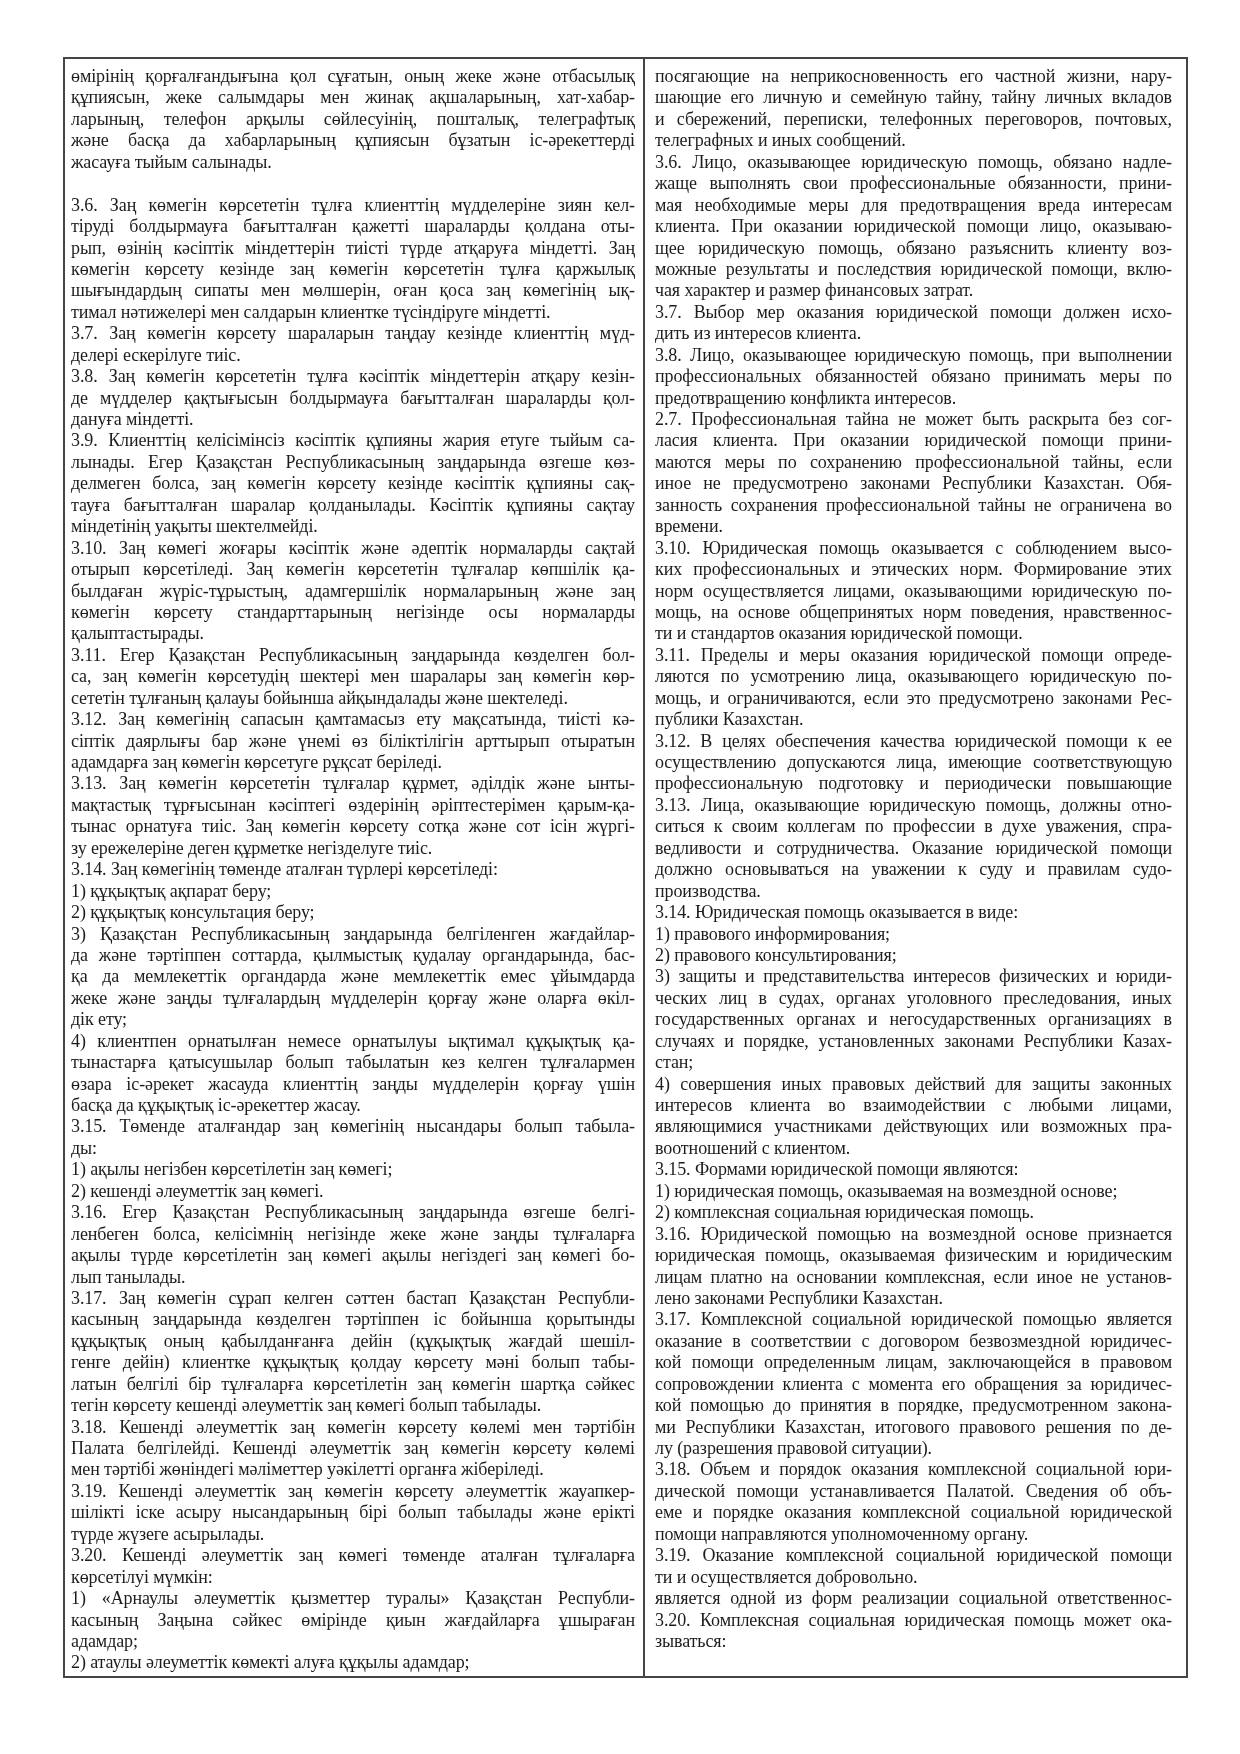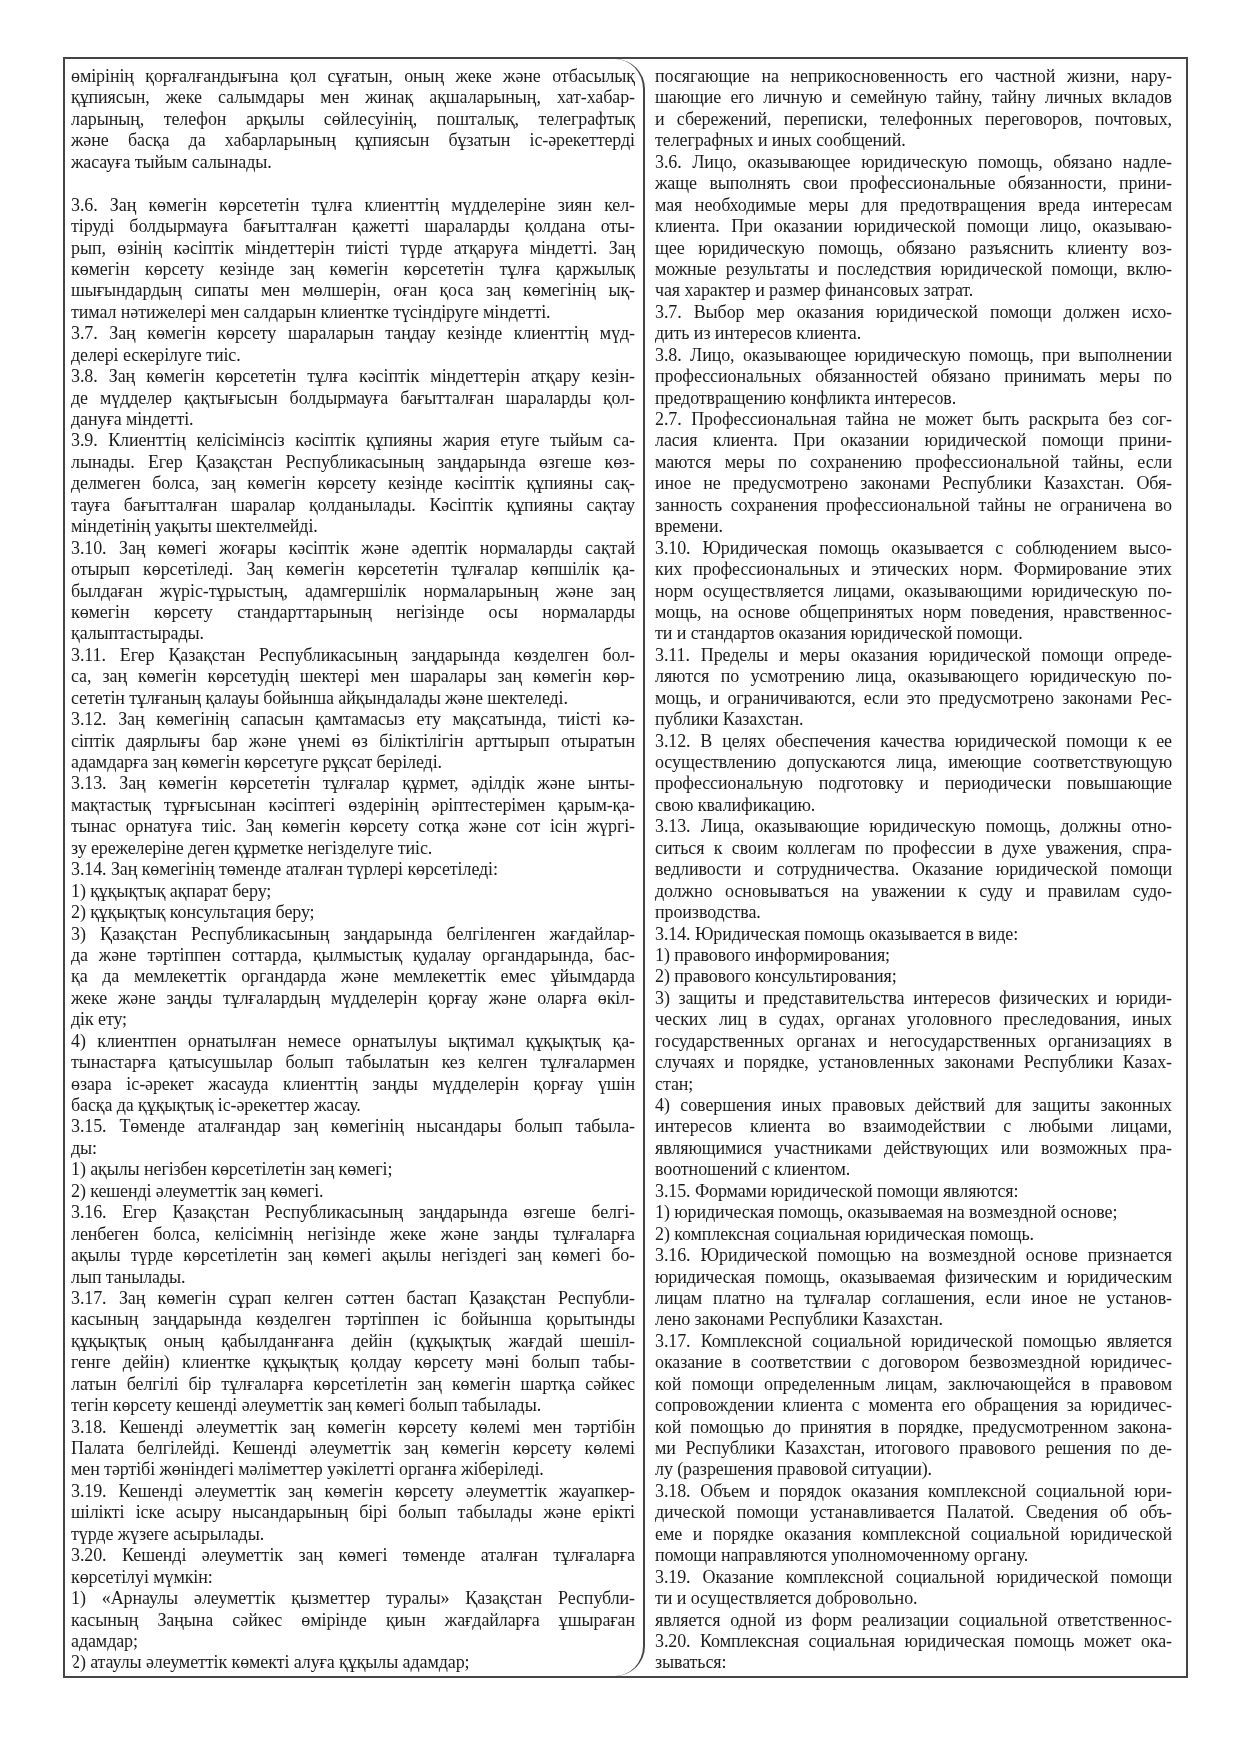--- a/index.html
+++ b/index.html
@@ -32,21 +32,20 @@
     font-size: 18px;
     line-height: 21.45px;
     letter-spacing: -0.1px;
     overflow: hidden;
   }
   .cell.left {
     width: 580px;
     flex: 0 0 580px;
     padding: 7px 8px 2px 6px;
     border-right: 2px solid #454545;
-    border-radius: 30px;
   }
   .cell.right {
     flex: 1 1 auto;
     padding: 7px 14px 2px 10px;
   }
   .para { margin: 0; }
   .line {
     text-align: justify;
     text-align-last: justify;
     height: 21.45px;
@@ -231,21 +230,20 @@
         <div class="para">
           <div class="line">3.11. Пределы и меры оказания юридической помощи опреде-</div>
           <div class="line">ляются по усмотрению лица, оказывающего юридическую по-</div>
           <div class="line">мощь, и ограничиваются, если это предусмотрено законами Рес-</div>
           <div class="line last">публики Казахстан.</div>
         </div>
         <div class="para">
           <div class="line">3.12. В целях обеспечения качества юридической помощи к ее</div>
           <div class="line">осуществлению допускаются лица, имеющие соответствующую</div>
           <div class="line">профессиональную подготовку и периодически повышающие</div>
-          <div class="line last">свою квалификацию.</div>
         </div>
         <div class="para">
           <div class="line">3.13. Лица, оказывающие юридическую помощь, должны отно-</div>
           <div class="line">ситься к своим коллегам по профессии в духе уважения, спра-</div>
           <div class="line">ведливости и сотрудничества. Оказание юридической помощи</div>
           <div class="line">должно основываться на уважении к суду и правилам судо-</div>
           <div class="line last">производства.</div>
         </div>
         <div class="para">
           <div class="line last">3.14. Юридическая помощь оказывается в виде:</div>
@@ -274,21 +272,21 @@
         </div>
         <div class="para">
           <div class="line last">1) юридическая помощь, оказываемая на возмездной основе;</div>
         </div>
         <div class="para">
           <div class="line last">2) комплексная социальная юридическая помощь.</div>
         </div>
         <div class="para">
           <div class="line">3.16. Юридической помощью на возмездной основе признается</div>
           <div class="line">юридическая помощь, оказываемая физическим и юридическим</div>
-          <div class="line">лицам платно на тұлғалар соглашения, если иное не установ-</div>
+          <div class="line">лицам платно на основании комплексная, если иное не установ-</div>
           <div class="line last">лено законами Республики Казахстан.</div>
         </div>
         <div class="para">
           <div class="line">3.17. Комплексной социальной юридической помощью является</div>
           <div class="line">оказание в соответствии с договором безвозмездной юридичес-</div>
           <div class="line">кой помощи определенным лицам, заключающейся в правовом</div>
           <div class="line">сопровождении клиента с момента его обращения за юридичес-</div>
           <div class="line">кой помощью до принятия в порядке, предусмотренном закона-</div>
           <div class="line">ми Республики Казахстан, итогового правового решения по де-</div>
           <div class="line last">лу (разрешения правовой ситуации).</div>

